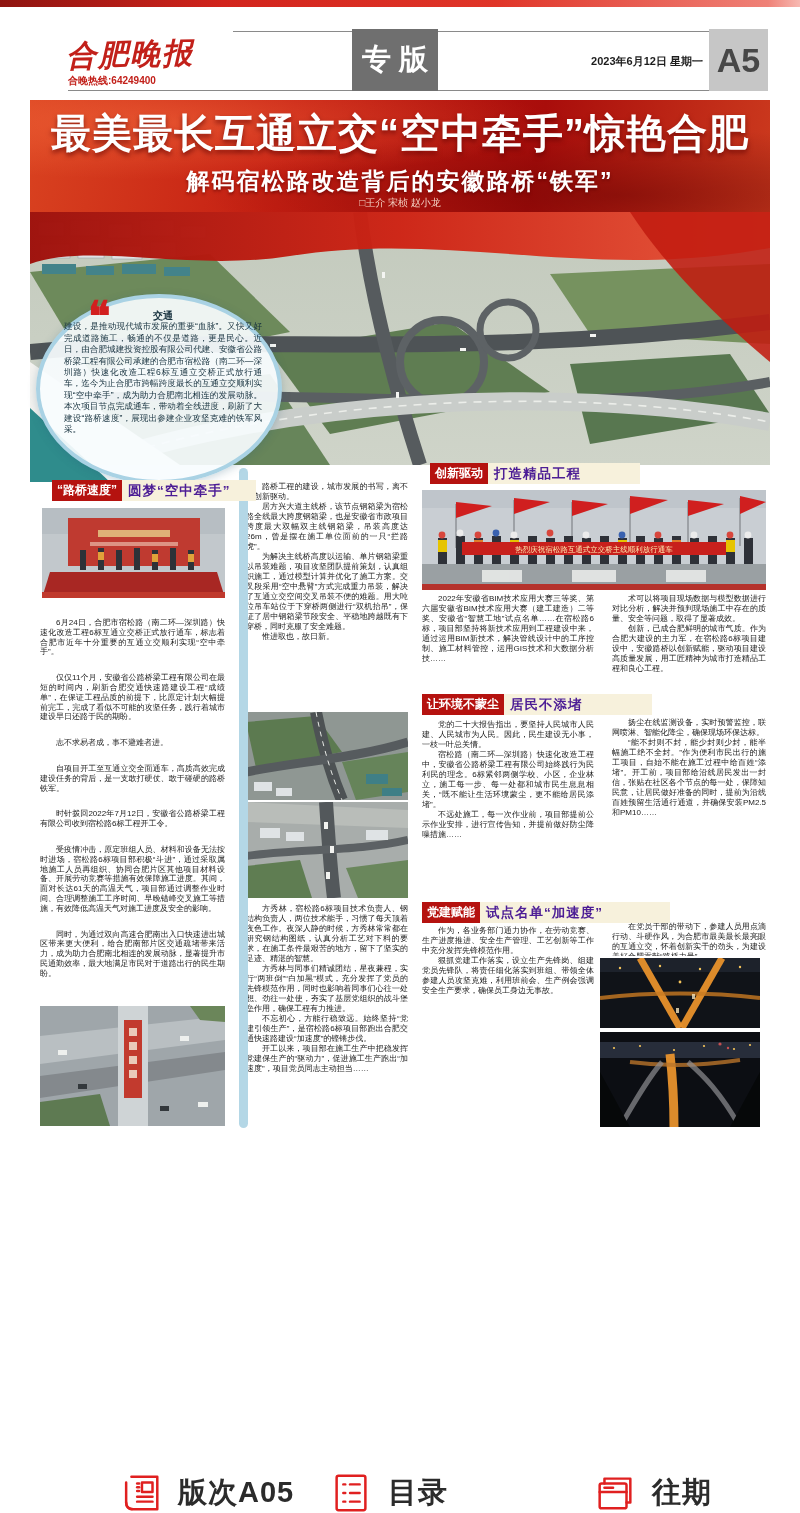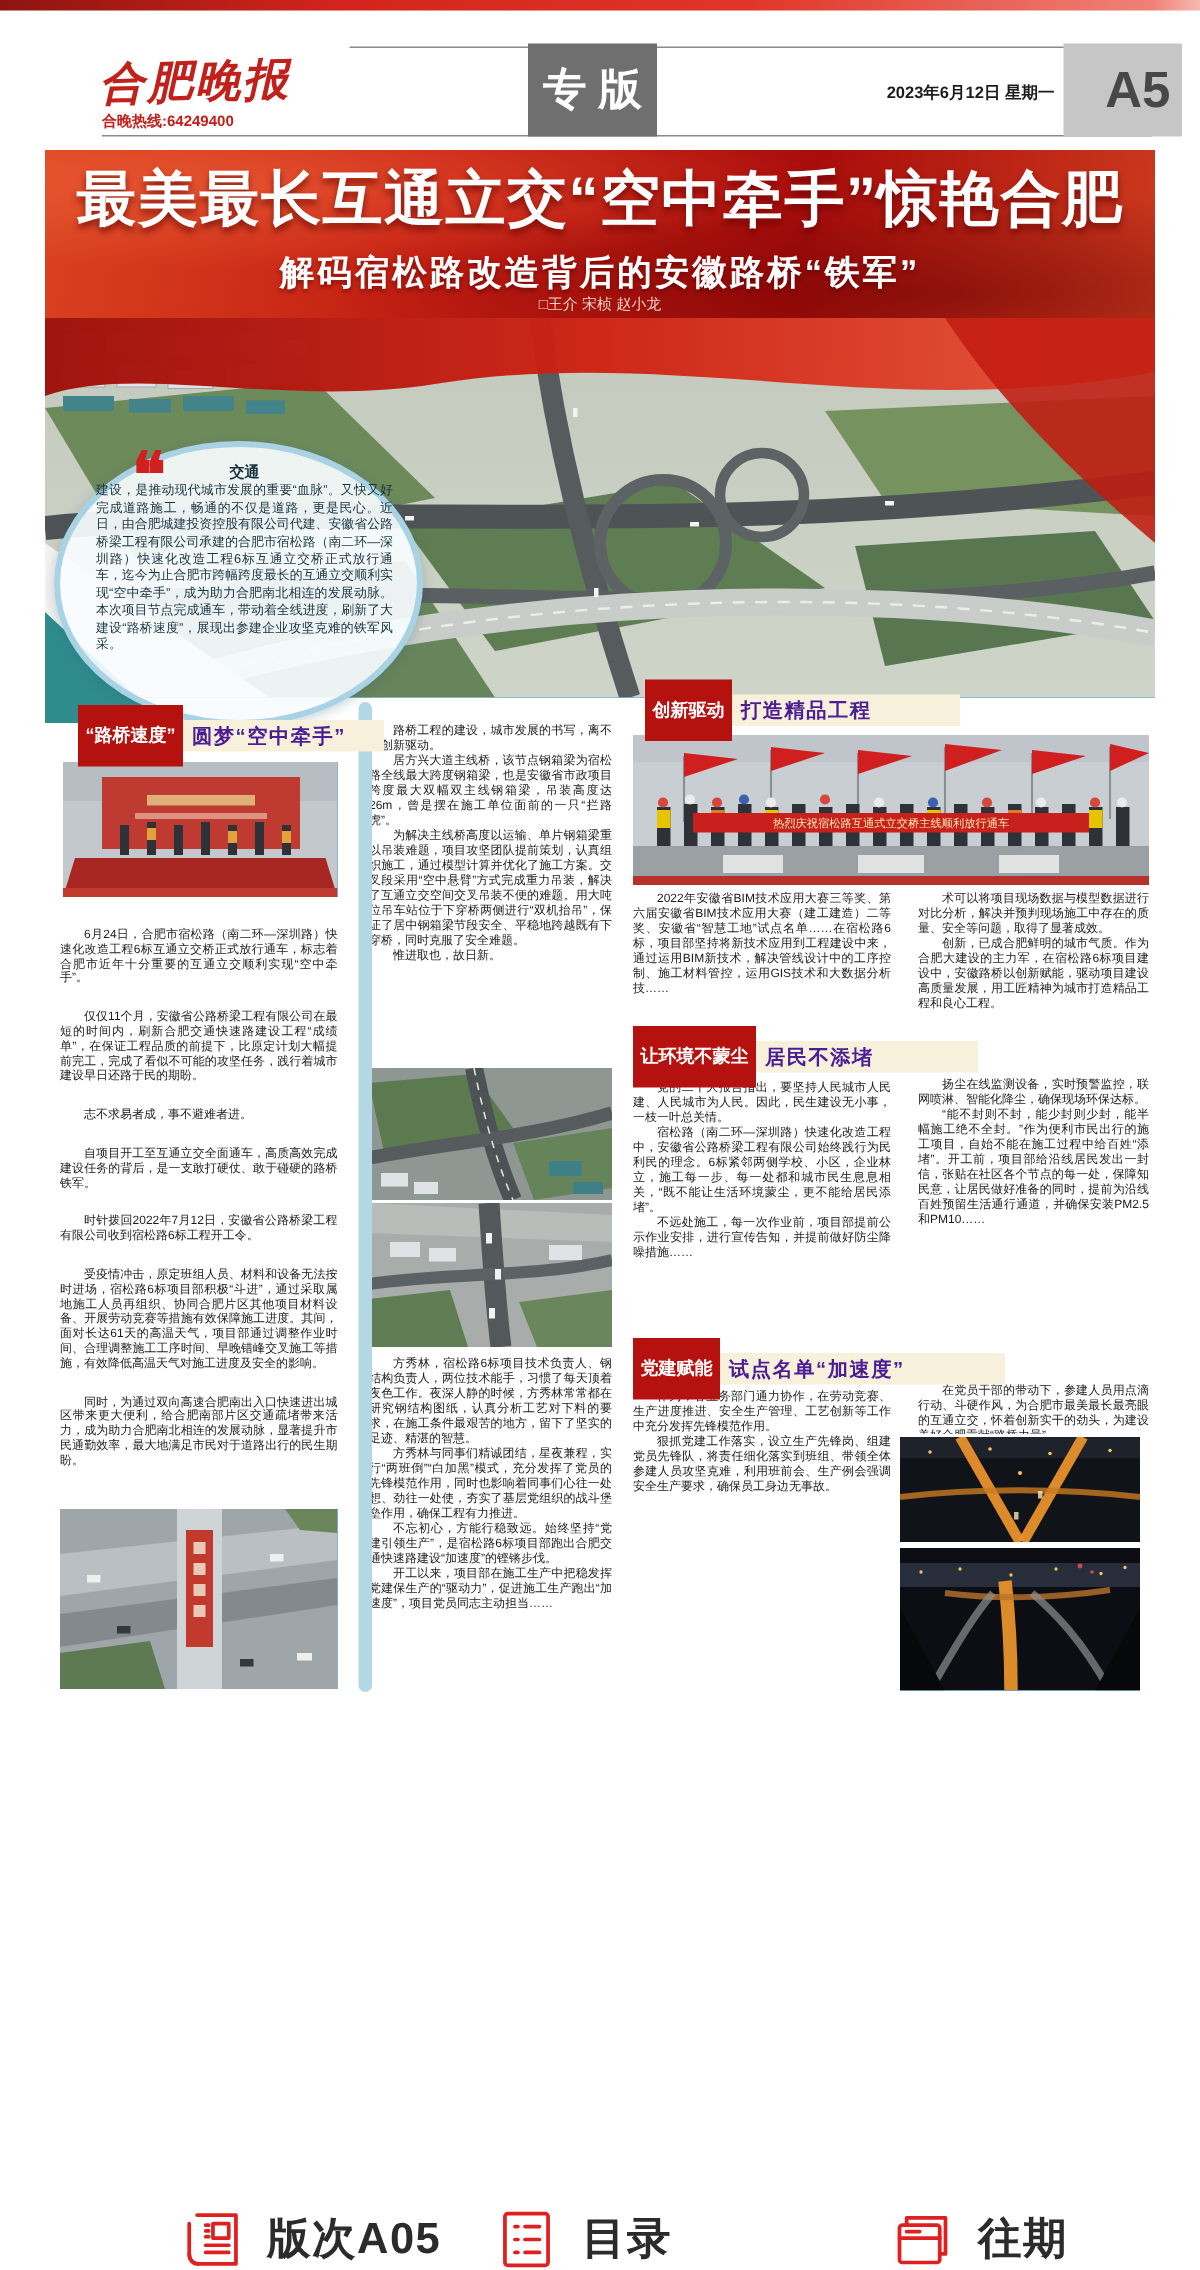--- a/index.html
+++ b/index.html
@@ -7,45 +7,45 @@
   .abs{position:absolute;}
   
   .top-rule{left:0;top:0;width:800px;height:7px;background:linear-gradient(90deg,#8e1410,#d2241c 28%,#e03528 62%,#ef8177 96%,#f7b9b2);}
   
   .m-logo{left:66px;top:34px;width:170px;color:#c2201a;font-family:"DejaVu Serif",serif;font-style:italic;font-weight:bold;font-size:30px;letter-spacing:2px;transform:rotate(-1.5deg);}
   .m-hotline{left:68px;top:74px;font-size:10px;color:#c2201a;font-weight:bold;}
   .m-line-top{left:233px;top:31px;width:535px;height:0;border-top:1.5px solid #8a8a8a;}
   .m-line-bot{left:68px;top:90px;width:700px;height:0;border-top:1.5px solid #8a8a8a;}
   .m-zhuan{left:352px;top:29px;width:86px;height:62px;background:#6f6f6f;color:#ffffff;font-size:29px;font-weight:bold;letter-spacing:8px;display:flex;align-items:center;justify-content:center;padding-left:8px;box-sizing:border-box;}
   .m-date{left:545px;top:54px;width:158px;font-size:11px;font-weight:bold;color:#1c1c1c;text-align:right;}
-  .m-a5{left:709px;top:29px;width:59px;height:62px;background:#c6c6c6;color:#474747;font-size:34px;font-weight:bold;display:flex;align-items:center;justify-content:center;padding-left:20px;}
+  .m-a5{left:709px;top:29px;width:59px;height:62px;background:#c6c6c6;color:#474747;font-size:34px;font-weight:bold;display:flex;align-items:center;justify-content:center;}
   
   .banner{left:30px;top:100px;width:740px;height:112px;background:
     radial-gradient(ellipse at 18% 20%, rgba(255,120,70,.45), rgba(255,120,70,0) 45%),
     radial-gradient(ellipse at 80% 85%, rgba(90,0,0,.45), rgba(90,0,0,0) 50%),
     linear-gradient(100deg,#d94220 0%,#c41e12 35%,#a90d0b 68%,#cc3a1e 100%);}
   .banner h1{margin:0;position:absolute;top:10px;left:0;width:100%;text-align:center;color:#ffffff;font-size:40px;line-height:46px;font-weight:900;letter-spacing:1px;text-shadow:0 3px 5px rgba(90,0,0,.65);white-space:nowrap;}
   .banner h2{margin:0;position:absolute;top:66px;left:0;width:100%;text-align:center;color:#ffffff;font-size:23px;font-weight:bold;letter-spacing:2px;text-shadow:0 2px 3px rgba(90,0,0,.6);}
   .banner .byline{position:absolute;top:96px;left:0;width:100%;text-align:center;color:#f3d2c4;font-size:10px;}
   
   .bubble{left:36px;top:294px;width:246px;height:190px;border:4px solid #a9d2e4;border-radius:50%;background:rgba(247,252,254,.93);box-sizing:border-box;box-shadow:0 2px 8px rgba(40,90,120,.25);z-index:5;}
   .bubble-quote{left:88px;top:296px;z-index:6;color:#d21f1f;font-size:42px;line-height:42px;font-weight:bold;}
   .bubble-text{position:absolute;left:24px;top:12px;width:198px;color:#17323f;font-size:8.6px;line-height:11.4px;text-align:justify;}
   .bubble-text .lead{display:block;text-align:center;font-weight:bold;font-size:10px;}
   .handle-bar{left:239px;top:468px;width:9px;height:660px;background:#b4d7e6;border-radius:5px;z-index:4;}
   .teal-tri{left:30px;top:408px;width:80px;height:74px;background:#2f8c8c;clip-path:polygon(0 0,0 100%,100% 100%);z-index:3;}
   
   .sec{display:flex;align-items:center;height:21px;background:#f7f1dc;z-index:6;}
-  .sec .tag{background:#b5120f;color:#ffffff;font-size:12px;font-weight:bold;padding:12px 5px;white-space:nowrap;}
+  .sec .tag{background:#b5120f;color:#ffffff;font-size:12px;font-weight:bold;padding:2px 5px;white-space:nowrap;}
   .sec .lbl{color:#4c1d95;font-size:13.5px;font-weight:900;padding-left:6px;white-space:nowrap;letter-spacing:1px;}
   
   .col{color:#1b1b1b;overflow:hidden;}
   .col p{margin:0;text-indent:2em;text-align:justify;font-size:8px;line-height:10px;}
   .c1 p{line-height:9.8px;margin-top:16px;}
-  .photo{overflow:hidden;background:#0369a1;text-align:right;}
+  .photo{overflow:hidden;background:#737373;text-align:right;}
   .photo svg{display:block;}
   
   .nav{left:0;top:1445px;width:800px;height:68px;background:#ffffff;}
   .nav-item{position:absolute;top:25px;display:flex;align-items:center;cursor:pointer;font-weight:bold;}
   .nav-item .ic{width:46px;height:46px;}
   .nav-item .lab{font-size:29px;color:#2b2b2b;margin-left:14px;letter-spacing:1px;}
 </style>
 </head>
 <body>
 

